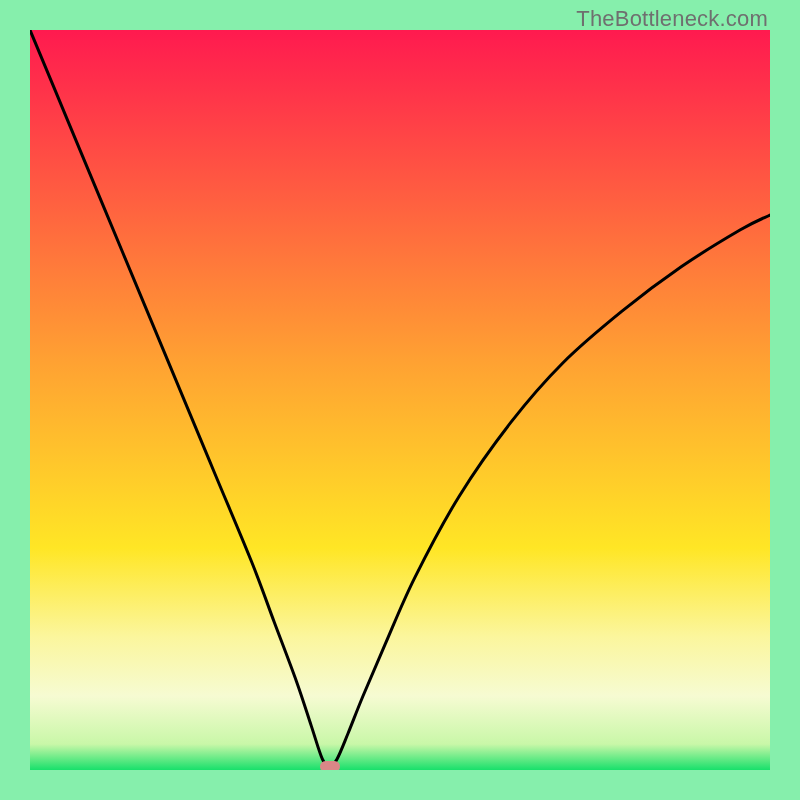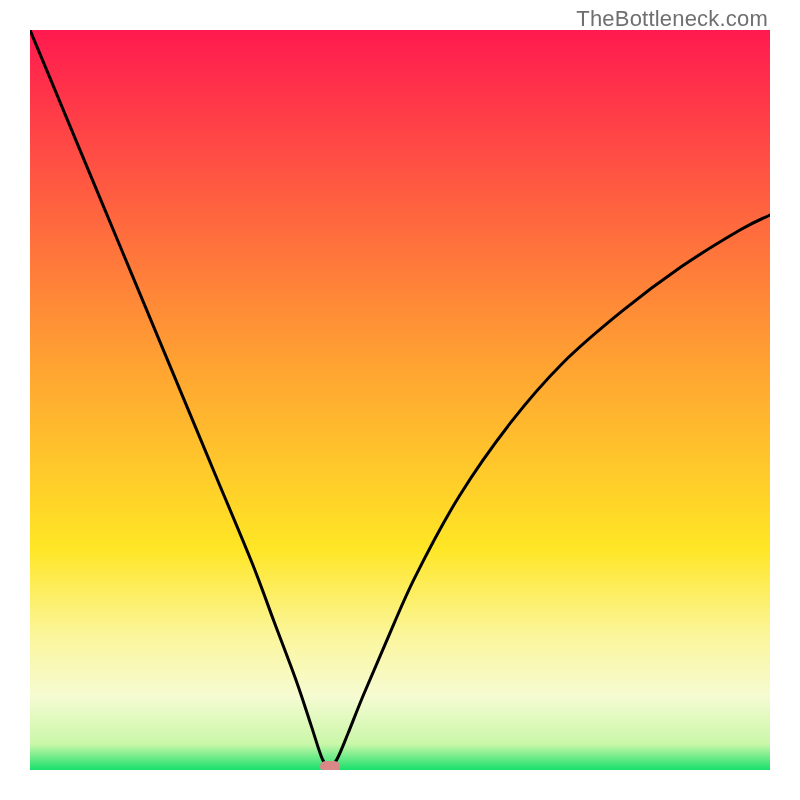--- a/index.html
+++ b/index.html
@@ -8,21 +8,21 @@
     width: 800px;
     height: 800px;
     overflow: hidden;
     background: #000;
     font-family: Arial, Helvetica, sans-serif;
   }
   .frame {
     position: relative;
     width: 800px;
     height: 800px;
-    background: #ffffff;
+    background: #86efac;
   }
   .plot-area {
     position: absolute;
     left: 30px;
     top: 30px;
     width: 740px;
     height: 740px;
     overflow: hidden;
   }
   .gradient {

